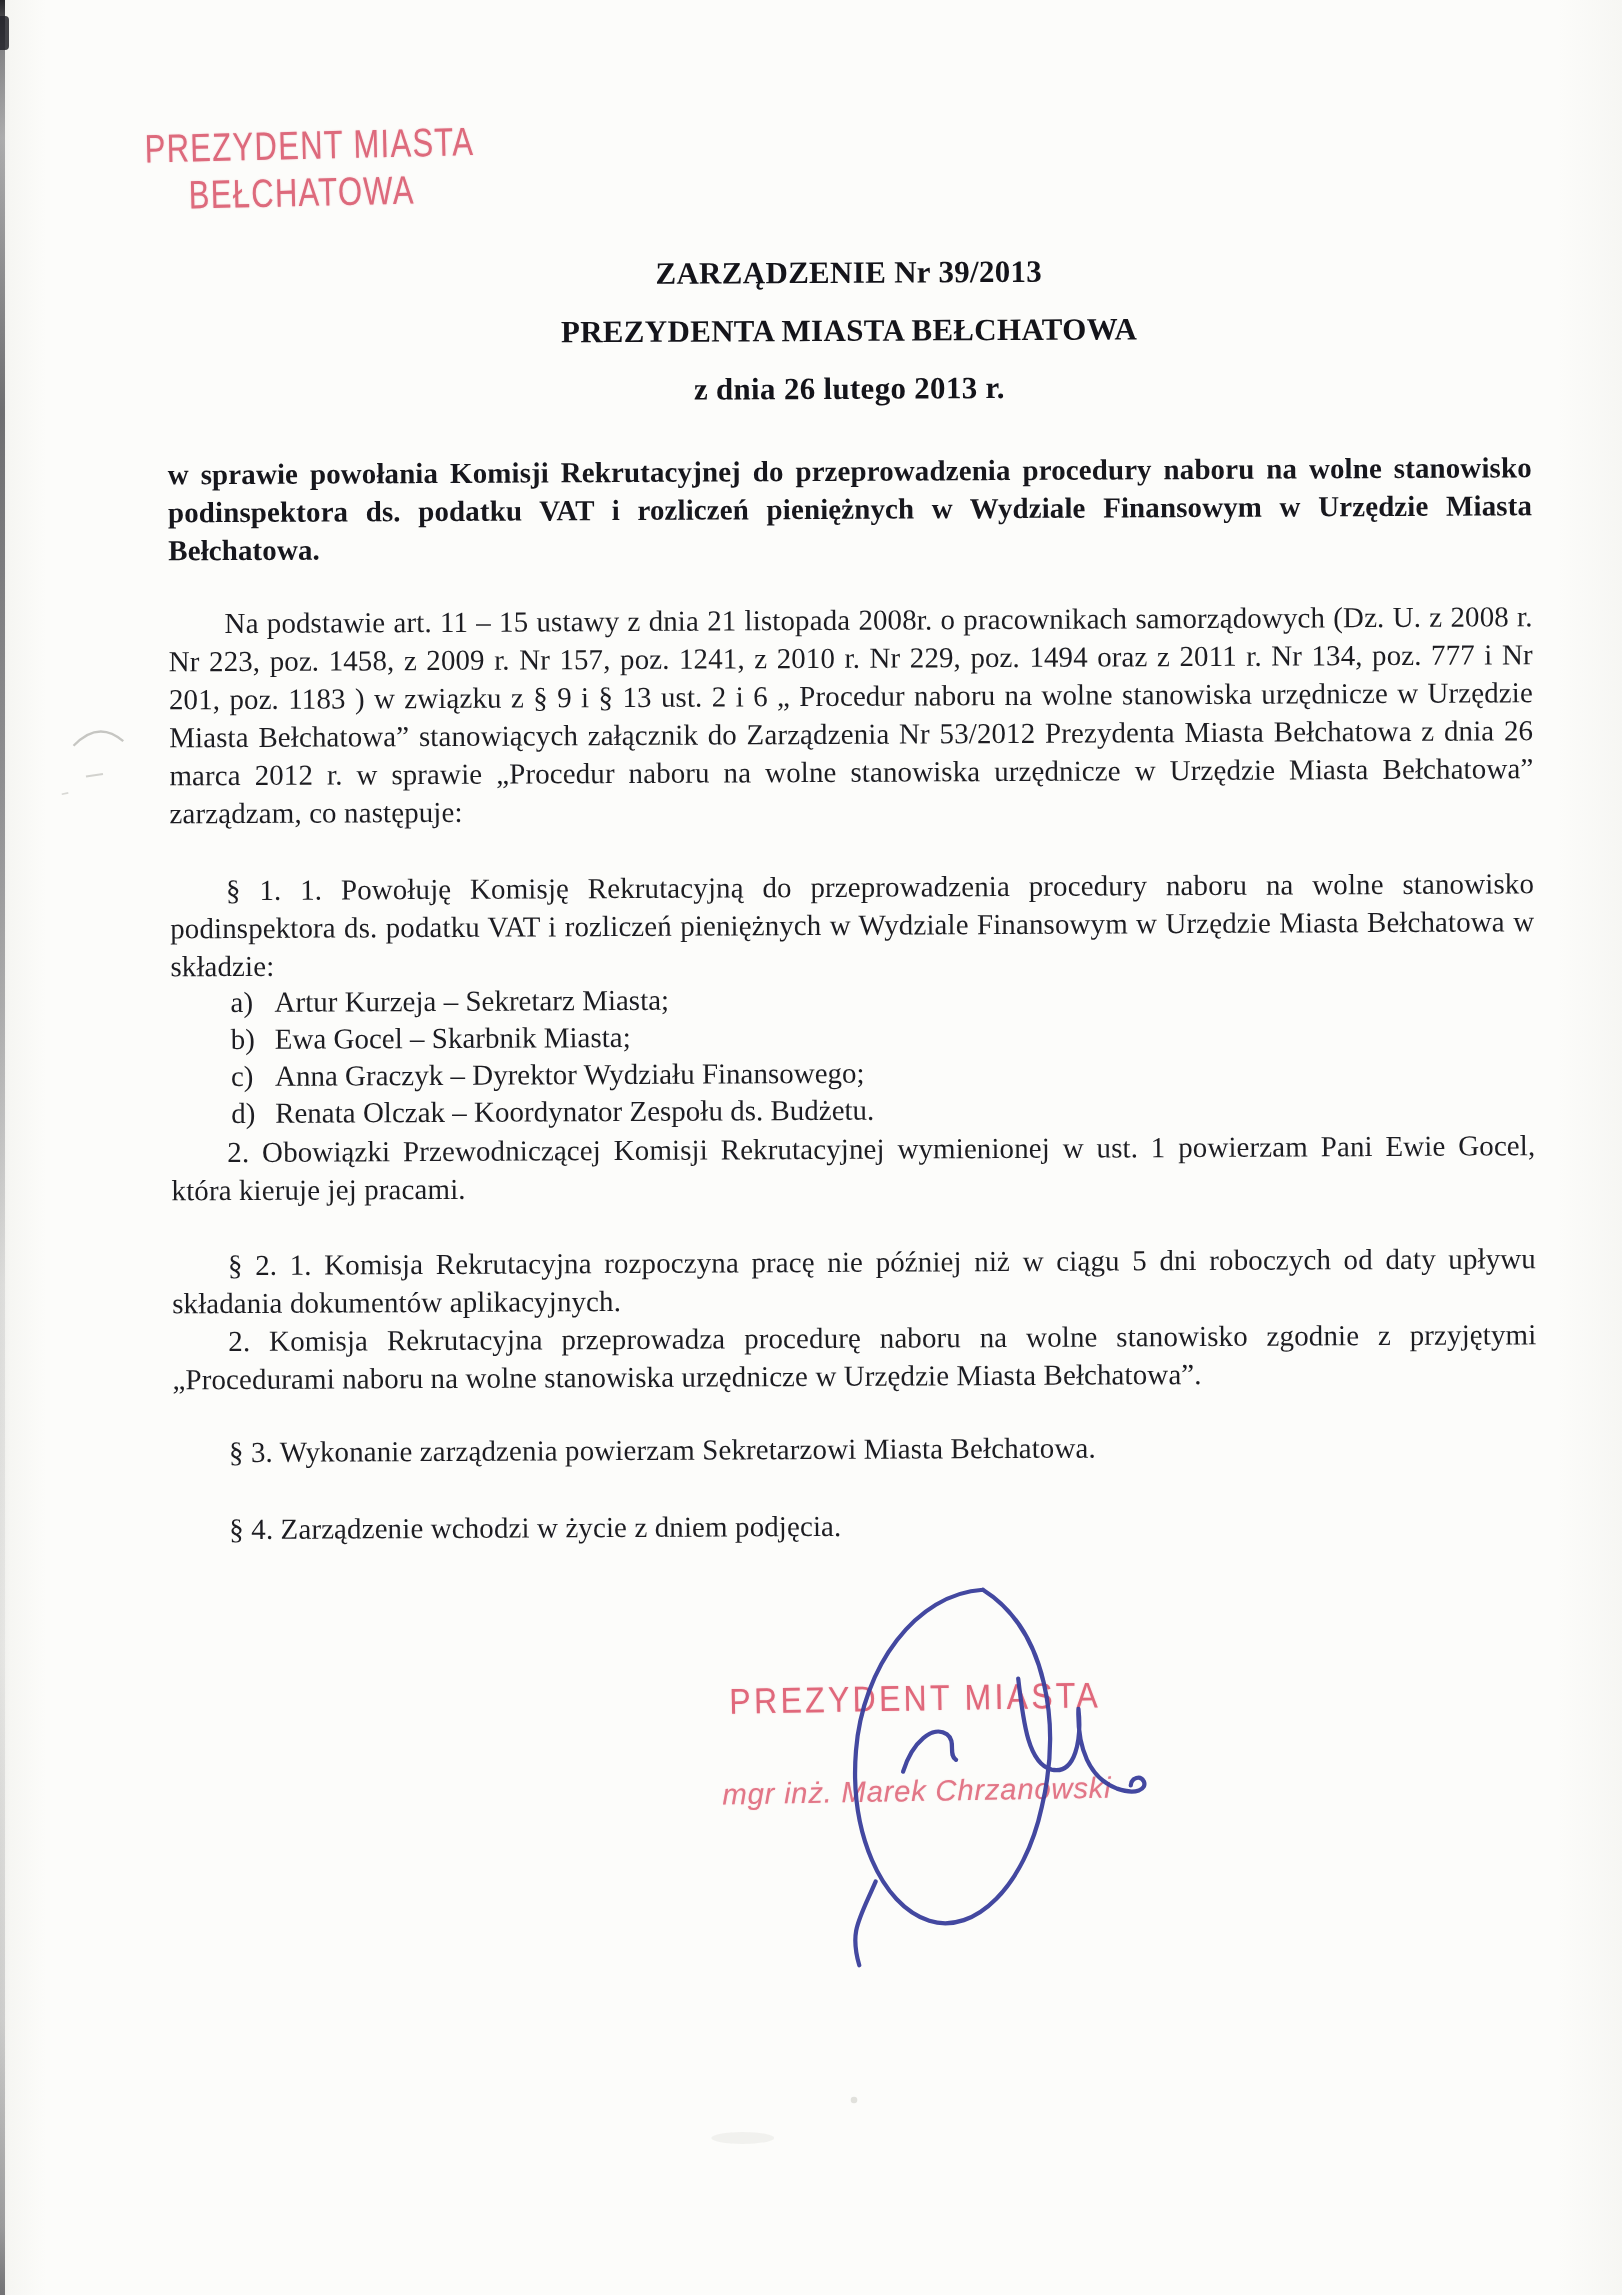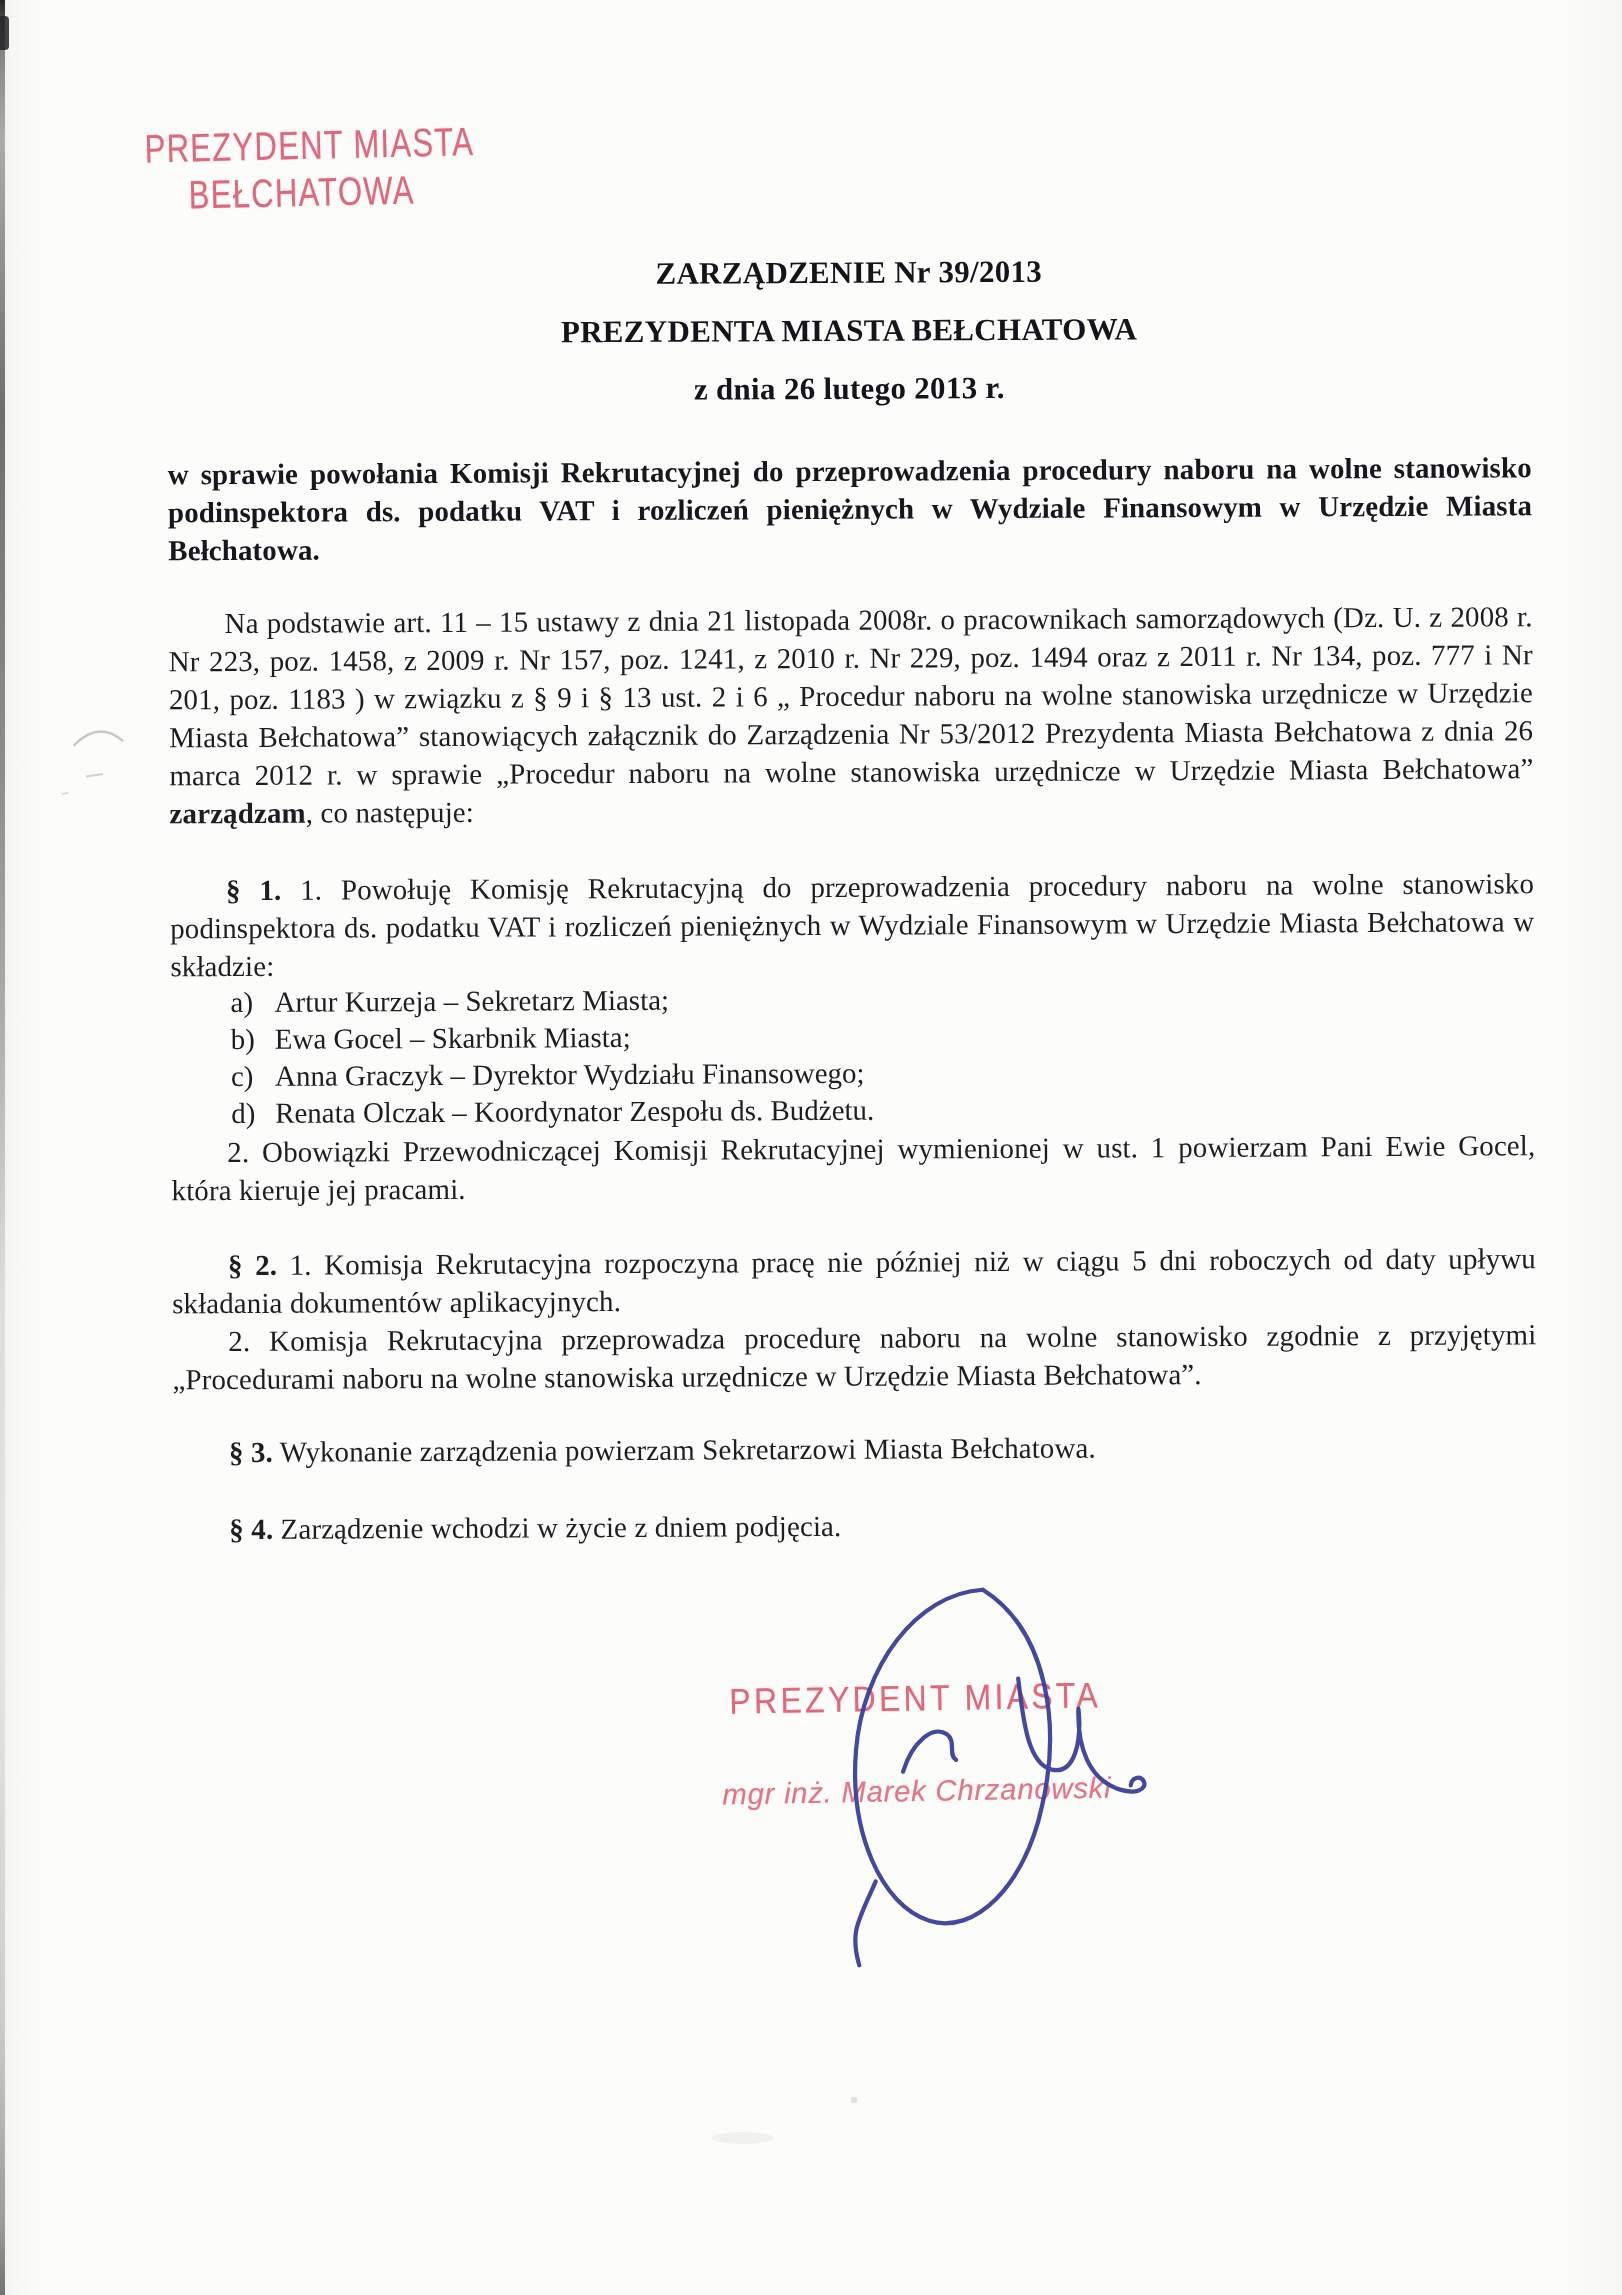--- a/index.html
+++ b/index.html
@@ -15,21 +15,21 @@
       rgba(30,30,36,.62) 18%, rgba(45,45,52,.5) 34%, rgba(60,60,66,.38) 44%,
       rgba(130,130,134,.18) 56%, rgba(150,150,152,.12) 72%, rgba(100,100,104,.25) 88%,
       rgba(50,50,56,.45) 97%, rgba(30,30,36,.6) 100%);
   }
   .corner-blob{ position:absolute; left:0; top:15.7px; width:8.5px; height:34px; background:#23232a; border-radius:0 3.9px 3.9px 0; opacity:.85; }
 
   .doc { position:absolute; inset:0; transform:rotate(-0.3deg); transform-origin:811px 327px; }
 
   .para { position:absolute; left:167px; width:1364px; font-size:29px; line-height:38px; text-align:justify; letter-spacing:0.1px; }
   .indent { text-indent:56px; }
-  .bold { font-weight:bold; }
+  .bold { font-weight:normal; }
 
   .title-block { position:absolute; left:167px; top:244px; width:1364px; text-align:center;
     font-weight:bold; font-size:31px; line-height:58px; color:#14141a; letter-spacing:0.3px; }
 
   .subject { top:452px; font-weight:bold; color:#17171d; }
   .legal   { top:601px; }
   .s1intro { top:868px; }
   .members { position:absolute; left:167px; top:981px; width:1364px; font-size:29px; line-height:37px; }
   .member-row { display:flex; padding-left:60px; }
   .member-label { flex:0 0 44px; }

